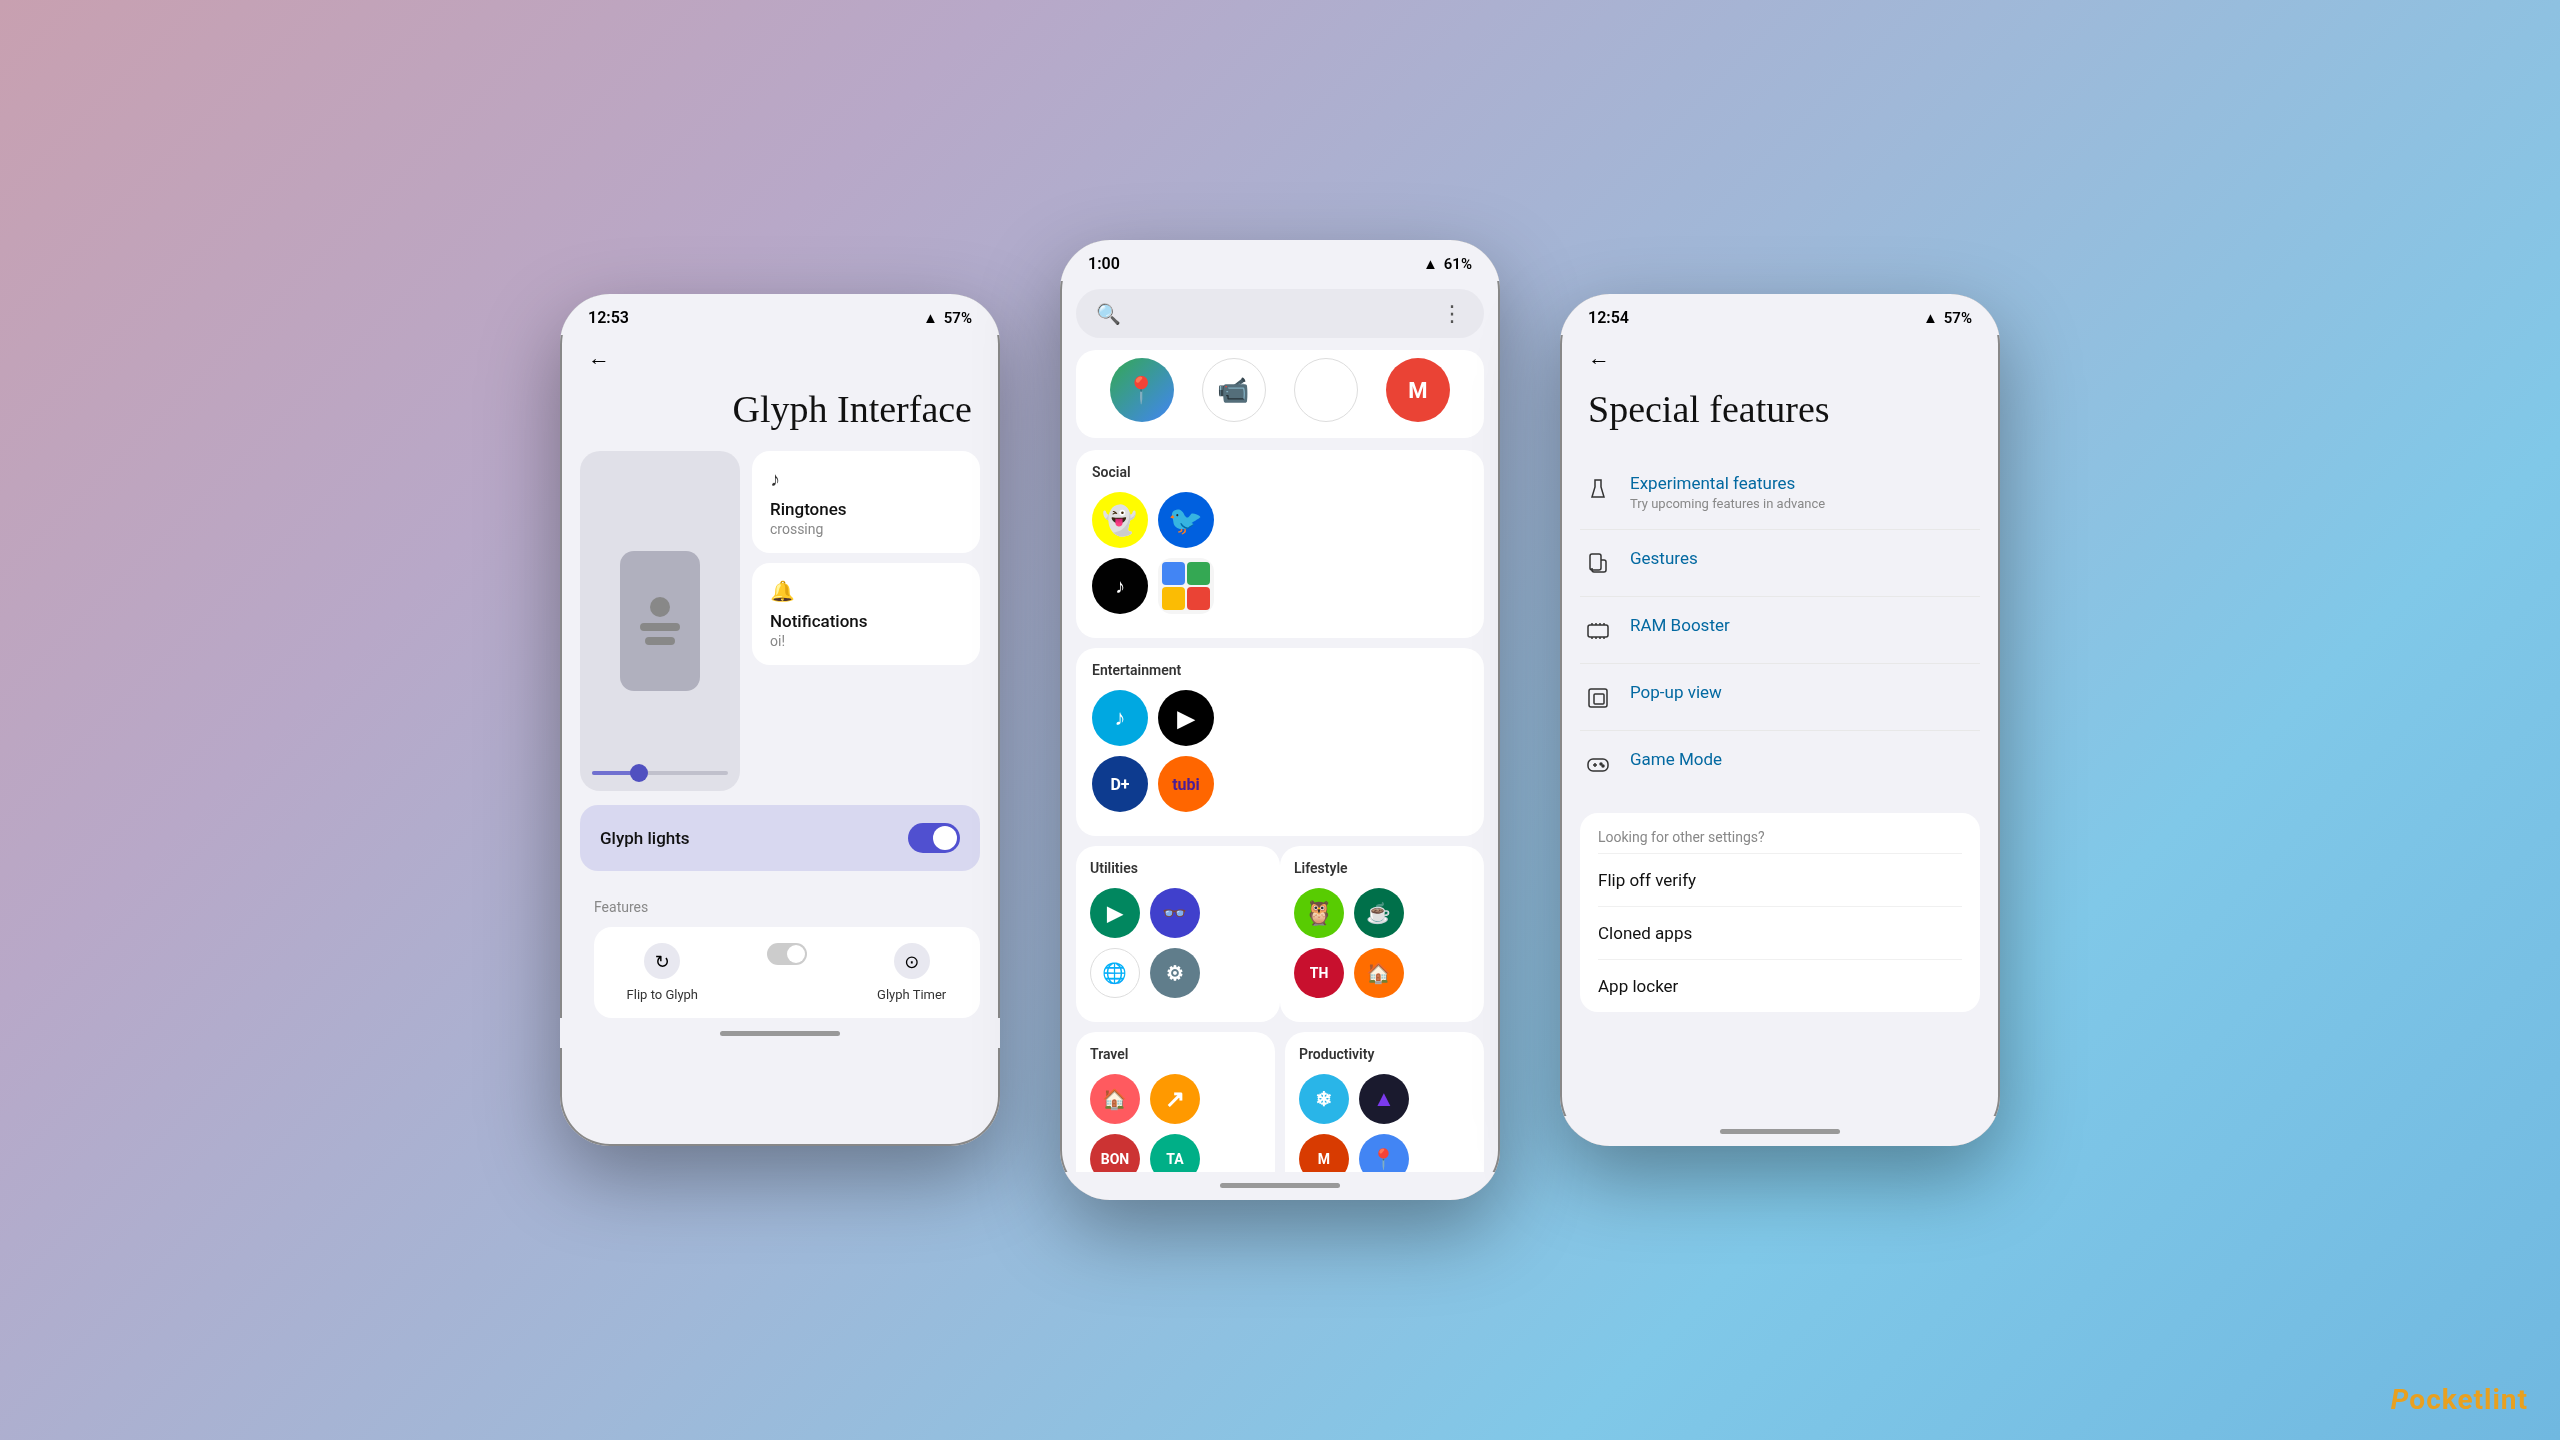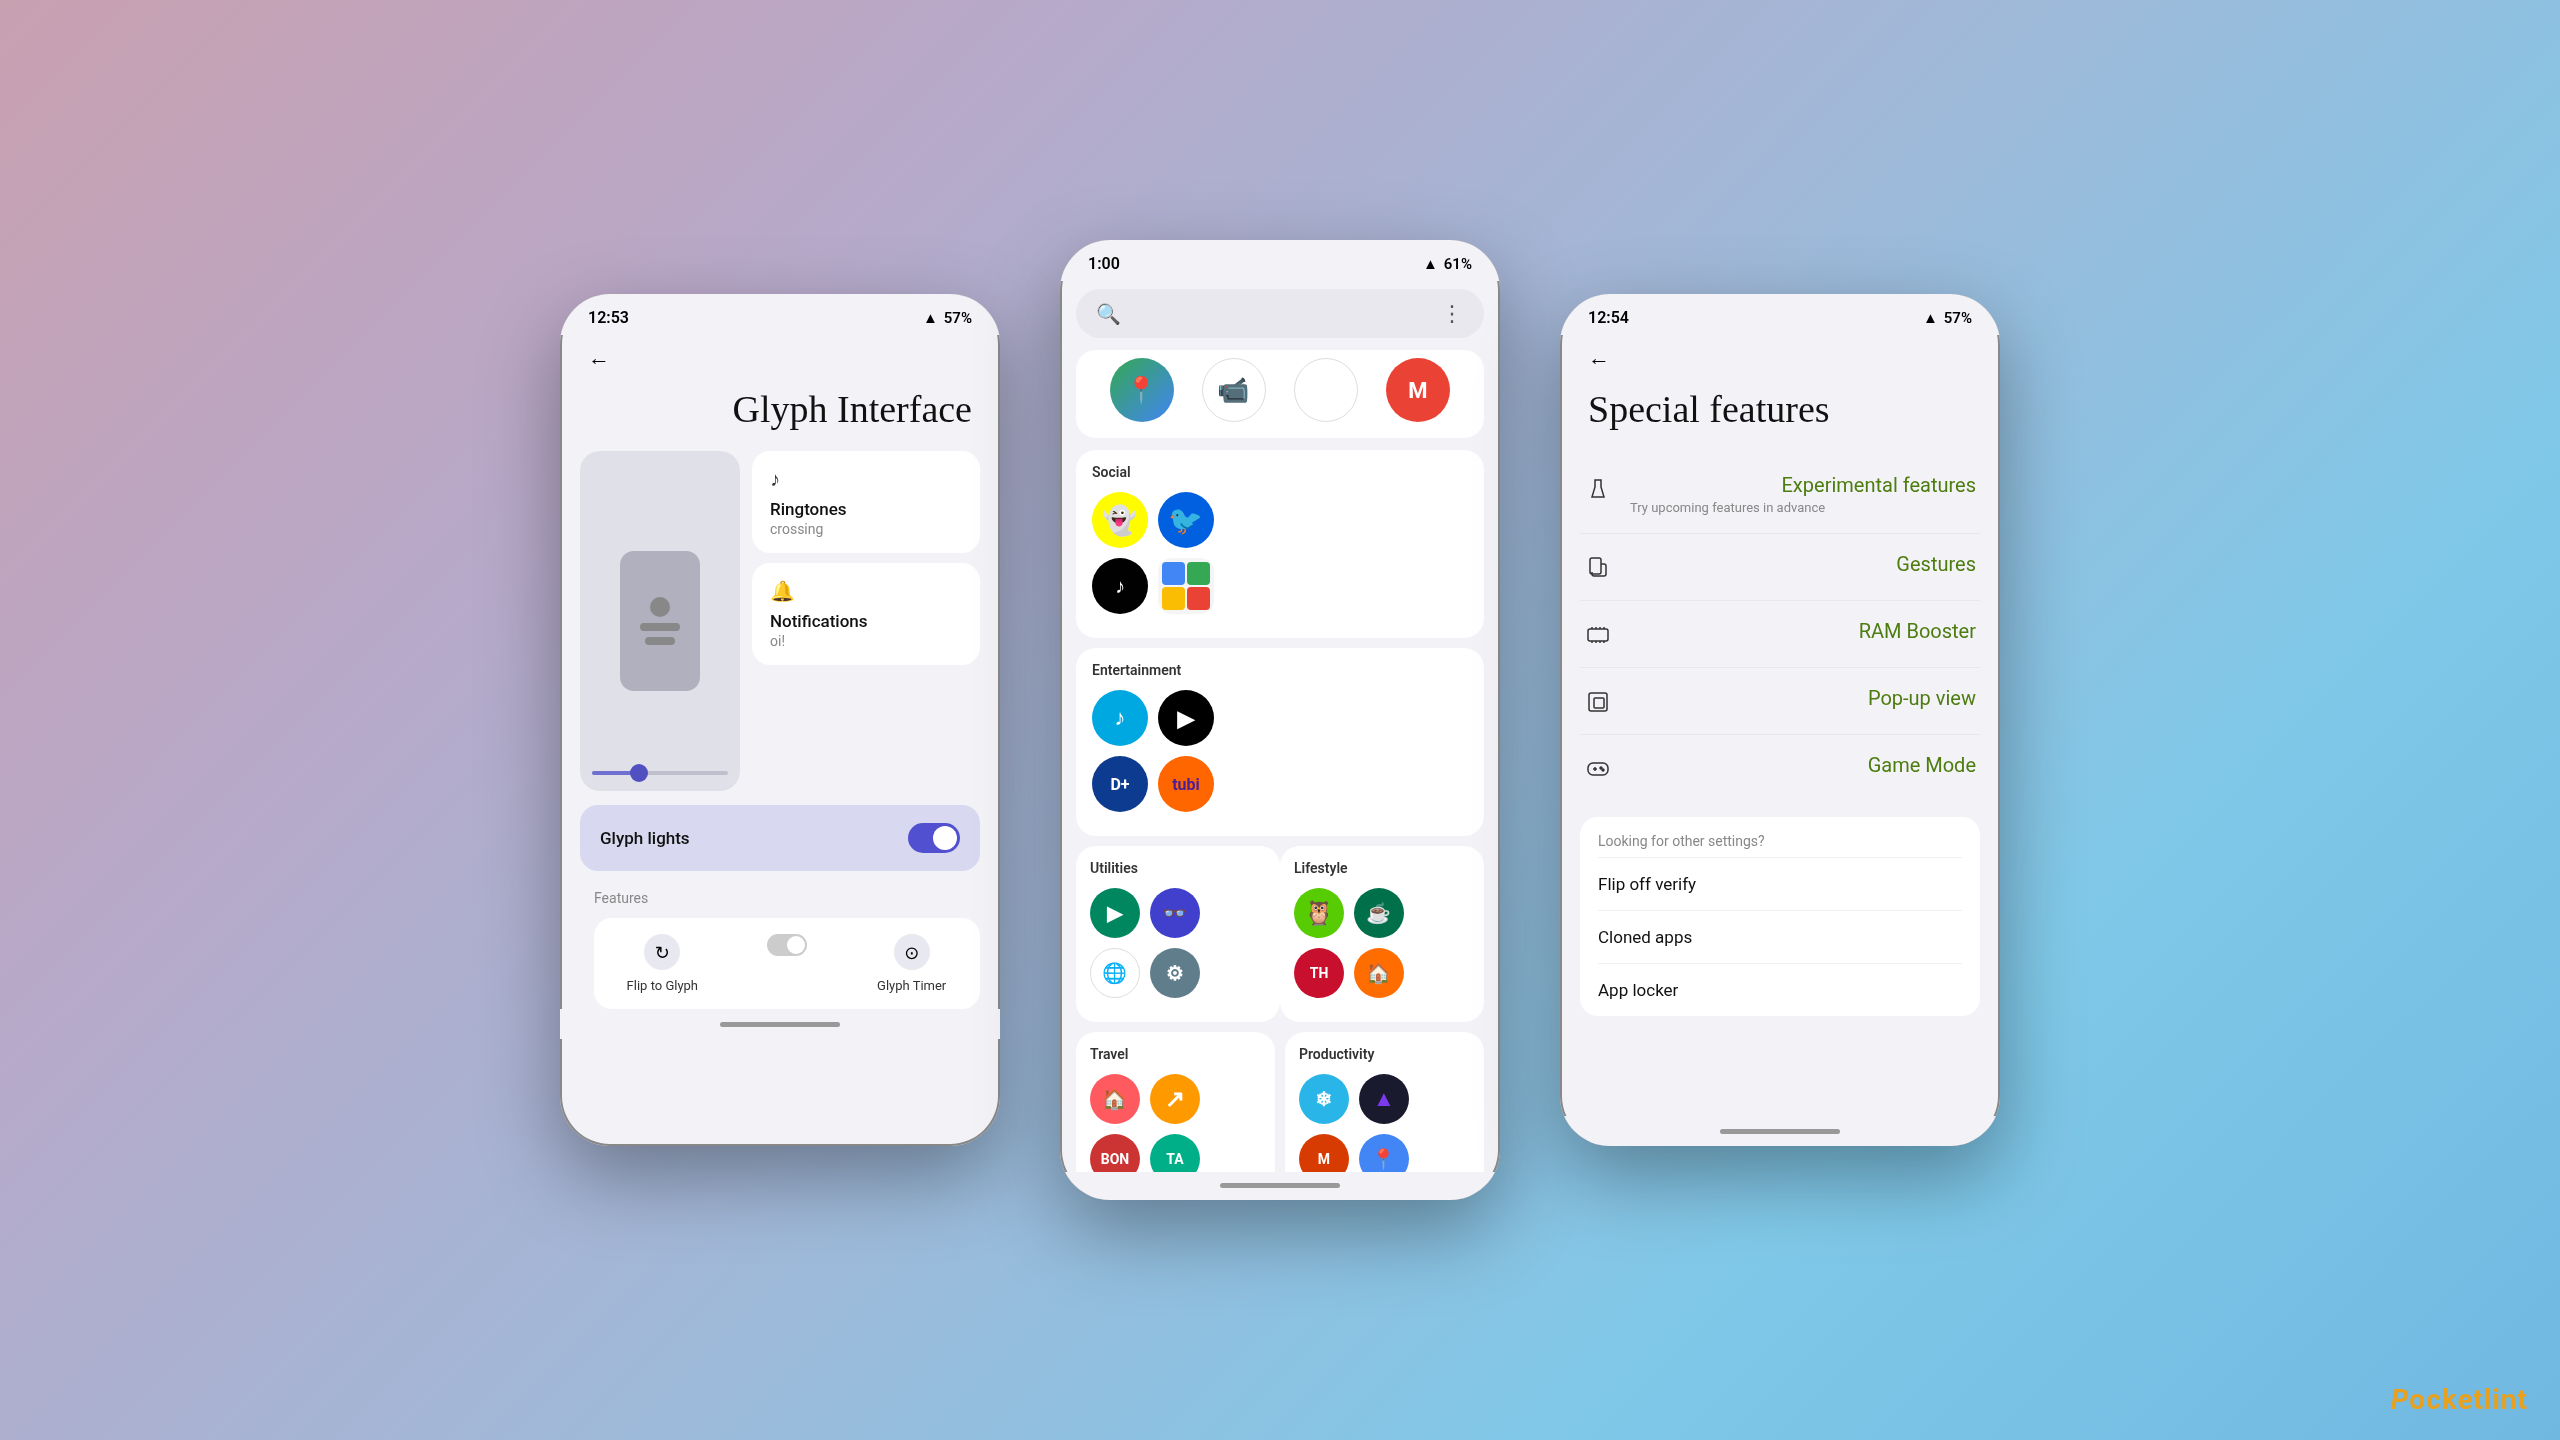--- a/index.html
+++ b/index.html
@@ -195,21 +195,21 @@
       color: #111;
     }
 
     .card-subtitle {
       font-size: 14px;
       color: #888;
       margin-top: 2px;
     }
 
     .glyph-lights-row {
-      margin: 14px 20px 3px;
+      margin: 14px 20px 12px;
       background: #d8d8f0;
       border-radius: 18px;
       padding: 18px 20px;
       display: flex;
       align-items: center;
       justify-content: space-between;
     }
 
     .glyph-lights-label {
       font-size: 17px;
@@ -431,24 +431,23 @@
       color: #333;
       flex-shrink: 0;
       margin-top: 2px;
     }
 
     .settings-text {
       flex: 1;
     }
 
     .settings-title {
-      font-size: 20px;
+      font-size: 17px;
       font-weight: 400;
-      color: #4d7c0f;
-      text-align: right;
+      color: #0369a1;
     }
 
     .settings-subtitle {
       font-size: 13px;
       color: #888;
       margin-top: 3px;
     }
 
     .other-settings-card {
       margin: 16px 20px 0;

